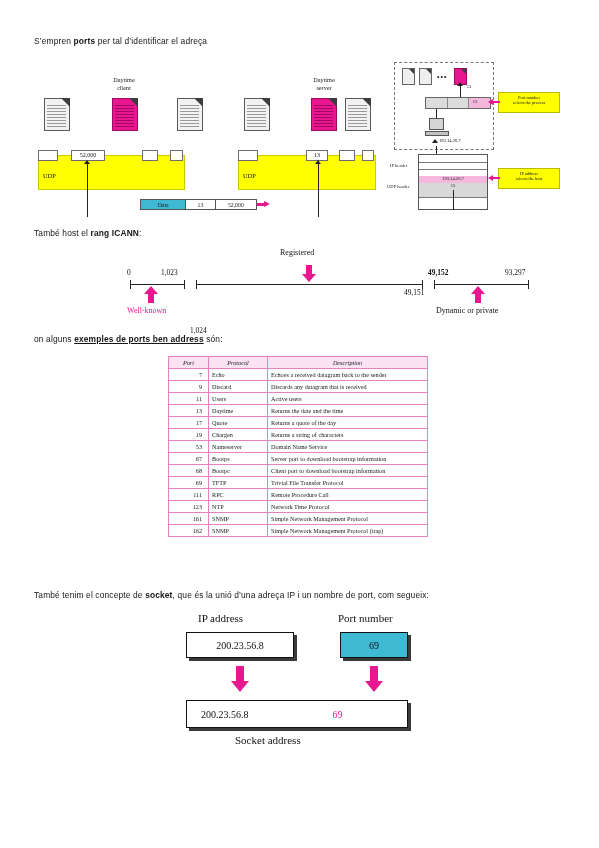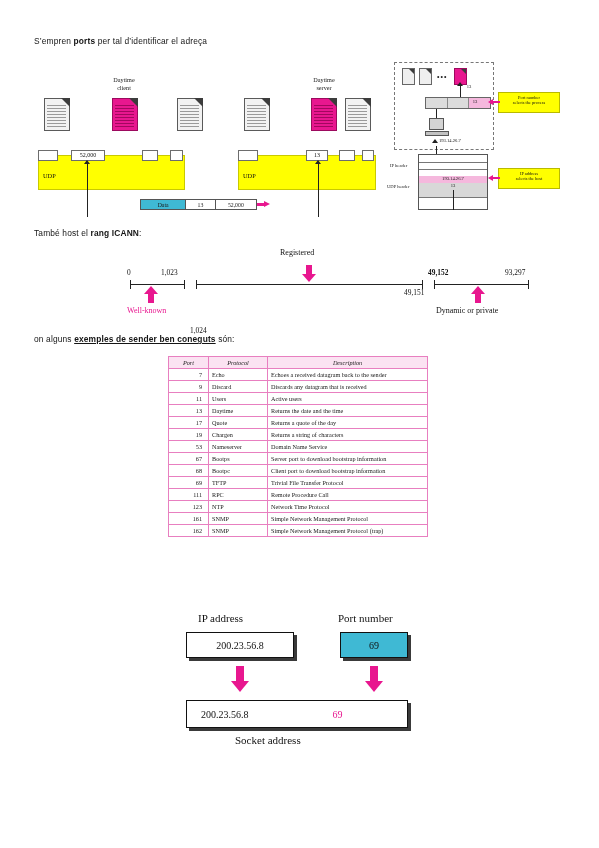--- a/index.html
+++ b/index.html
@@ -378,21 +378,21 @@
     <div class="rng-num" style="left:394px;top:20px;font-weight:bold;">49,152</div>
     <div class="rng-num" style="left:471px;top:20px;">93,297</div>
     <div class="fat-up" style="left:437px;top:38px;">
       <div class="tip"></div>
         <div class="bar"></div>
     </div>
     <div class="rng-cap" style="left:402px;top:58px;">Dynamic or private</div>
   </div>
 
   <div class="para" style="left:34px;top:334px;">
-    <span class="norm">on alguns </span><span class="u">exemples de sender ben coneguts</span><span class="norm"> són:</span>
+    <span class="norm">on alguns </span><span class="u">exemples de ports ben address</span><span class="norm"> són:</span>
   </div>
 
   <table class="ports-table">
     <thead>
       <tr>
         <th>Port</th>
         <th>Protocol</th>
         <th>Description</th>
       </tr>
     </thead>
@@ -463,20 +463,23 @@
           <td class="c-desc">Simple Network Management Protocol</td>
         </tr>
       <tr>
           <td class="c-port">162</td>
           <td class="c-proto">SNMP</td>
           <td class="c-desc">Simple Network Management Protocol (trap)</td>
         </tr>
     </tbody>
   </table>
 
+  <div class="para" style="left:34px;top:590px;">
+    <span class="norm">També tenim el concepte de </span><span>socket</span><span class="norm">, que és la unió d’una adreça IP i un nombre de port, com segueix:</span>
+  </div>
 
   <div class="fig4">
     <div class="sk-label" style="left:38px;top:0px;">IP address</div>
     <div class="sk-label" style="left:178px;top:0px;">Port number</div>
 
     <div class="sk-box" style="left:26px;top:20px;width:108px;height:26px;justify-content:center;">
       <span class="sk-val">200.23.56.8</span>
     </div>
     <div class="sk-box teal" style="left:180px;top:20px;width:68px;height:26px;justify-content:center;">
       <span class="sk-val">69</span>

